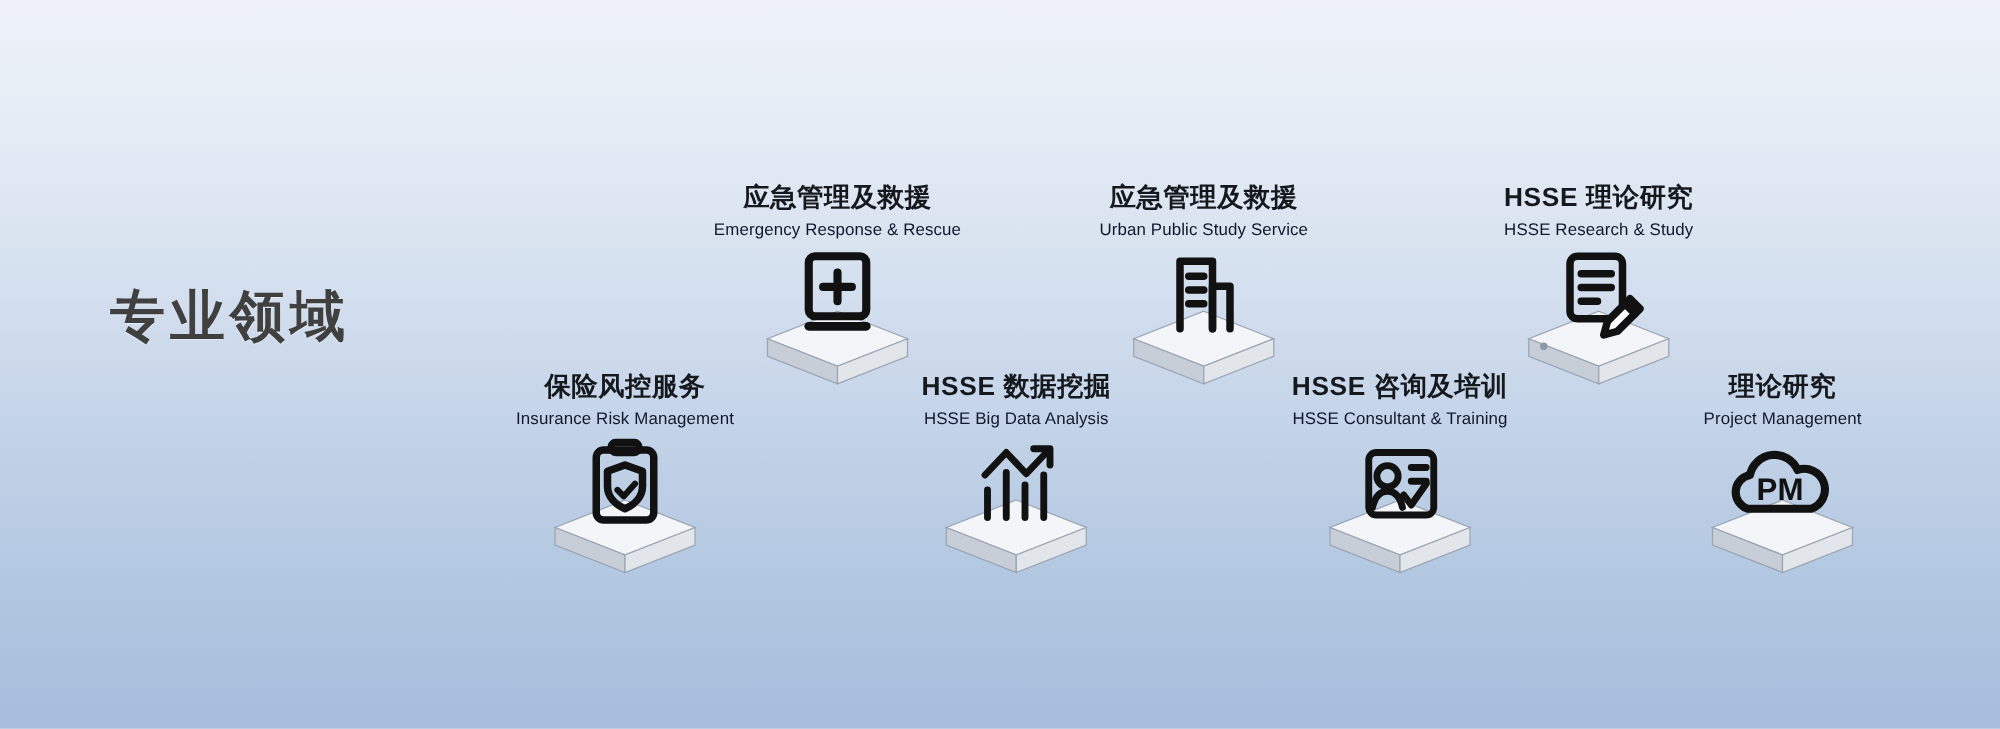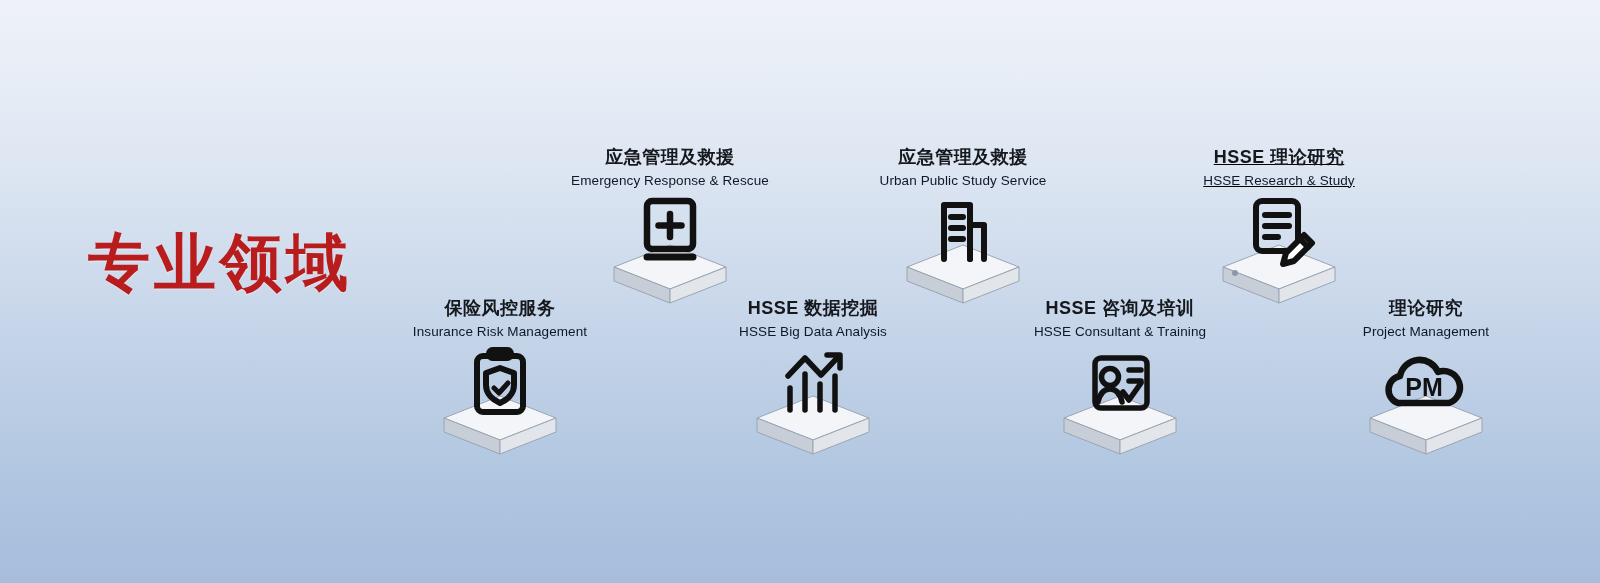--- a/index.html
+++ b/index.html
@@ -14,37 +14,37 @@
       #c6d5e9 56%,
       #bacde4 70%,
       #afc5e0 84%,
       #a6bddc 100%);
     position:relative;
   }
   
   .page-title{
     position:absolute;
     left:88px; top:232px;
-    font-size:62px;
+    font-size:44px;
     font-weight:bold;
     letter-spacing:4px;
-    color:#b91c1c;
+    color:#404040;
     line-height:1;
     white-space:nowrap;
     text-shadow:0 1px 1px rgba(255,255,255,.5);
   }
   
   .item{
     position:absolute;
     width:280px;
     margin-left:-140px;   
     text-align:center;
   }
   .label-cn{
-    font-size:18px;
+    font-size:21px;
     font-weight:bold;
     color:#15181c;
     letter-spacing:.5px;
     line-height:1.25;
     white-space:nowrap;
   }
   .label-en{
     font-size:13.5px;
     font-weight:normal;
     color:#0f172a;
@@ -99,21 +99,21 @@
       </g>
       <g fill="none" stroke="#111111" stroke-width="6" stroke-linecap="round" stroke-linejoin="round">
         <path d="M56 62 V8 h26 v54"></path>
         <path d="M82 62 V28 h14 v34"></path>
         <path d="M63 20 H75 M63 31 H75 M63 42 H75"></path>
       </g>
     </svg>
   </div>
 </div>
 
-<div class="item" id="t2" style="left:1279px; top:146px;text-decoration:underline;">
+<div class="item" id="t2" style="left:1279px; top:146px;">
   <div class="label-cn">HSSE 理论研究</div>
   <div class="label-en">HSSE Research &amp; Study</div>
   <div class="art">
     <svg viewBox="0 0 150 110" xmlns="http://www.w3.org/2000/svg">
       <g>
         <polygon points="75,48 131,70 75,92 19,70" fill="#f3f5f8" stroke="#9aa5b3" stroke-width="1"></polygon>
         <polygon points="19,70 75,92 75,106 19,84" fill="#c7ced7" stroke="#9aa5b3" stroke-width="1"></polygon>
         <polygon points="131,70 75,92 75,106 131,84" fill="#e2e5ea" stroke="#9aa5b3" stroke-width="1"></polygon>
         <circle cx="31" cy="76" r="3" fill="#8d98a6" stroke="none"></circle>
       </g>

